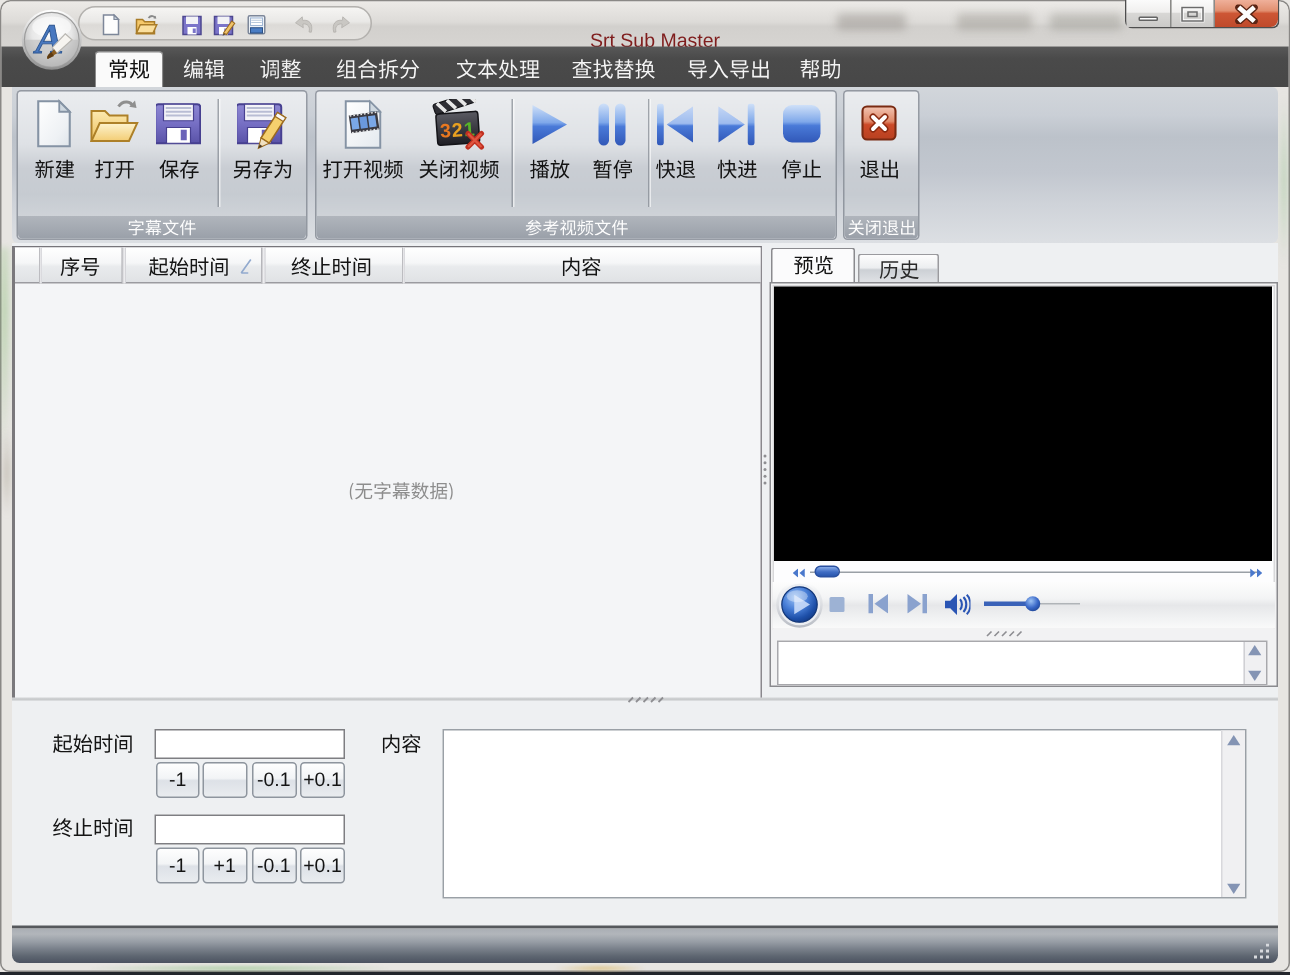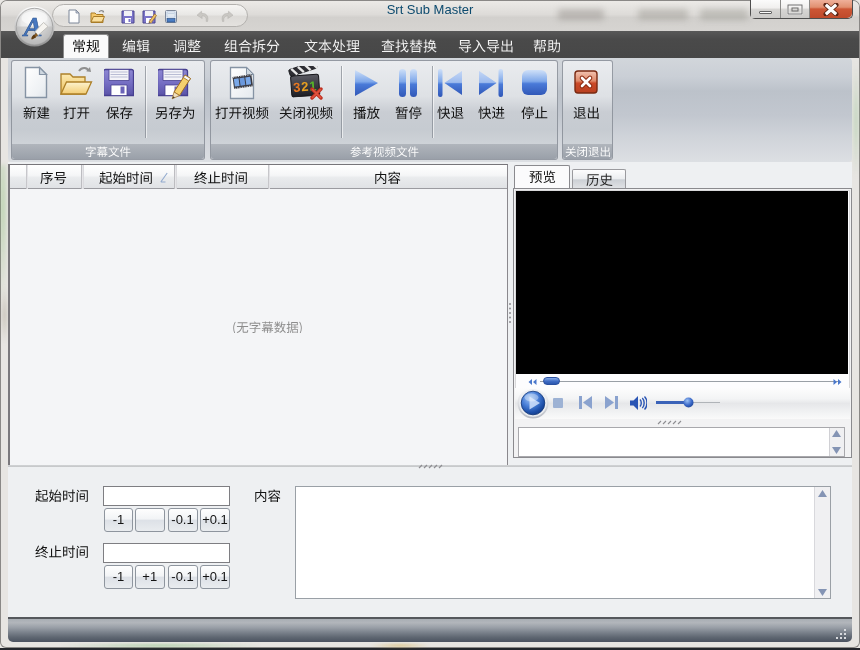--- a/index.html
+++ b/index.html
@@ -43,21 +43,21 @@
     <rect x="3" y="3" width="8" height="5" fill="#fff" stroke="#9fb6d4" stroke-width=".7"></rect>
     <path d="M3.5 4.5h7M3.5 6h7" stroke="#b8c9dc" stroke-width=".8"></path>
     <rect x="3" y="9.5" width="8" height="3.5" fill="#4a7dc4" stroke="#2c5186" stroke-width=".7"></rect>
   </svg>
 <svg style="position:absolute;left:196px;top:9px" width="14" height="15" viewBox="0 0 14 15">
     <path d="M11.5 12.5 C13 7 10 3.8 5.8 4.6 L5.5 2.2 L1 6.2 L6.2 9.5 L5.9 7 C9 6.5 11 8.8 10 12.3z" fill="#c9c7c3" stroke="#b0aeaa" stroke-width=".5"></path>
   </svg>
 <svg style="position:absolute;left:220px;top:9px" width="14" height="15" viewBox="0 0 14 15">
     <path d="M2.5 12.5 C1 7 4 3.8 8.2 4.6 L8.5 2.2 L13 6.2 L7.8 9.5 L8.1 7 C5 6.5 3 8.8 4 12.3z" fill="#c9c7c3" stroke="#b0aeaa" stroke-width=".5"></path>
   </svg>
-<div style="position:absolute;left:380px;top:2px;width:100px;text-align:center;font-size:13px;color:#0c4a6e">Srt Sub Master</div>
+<div style="position:absolute;left:380px;top:19px;width:100px;text-align:right;font-size:13px;color:#7f1d1d">Srt Sub Master</div>
 <div style="position:absolute;left:558px;top:9px;width:46px;height:11px;background:rgba(120,115,108,.34);filter:blur(3px);border-radius:3px"></div>
 <div style="position:absolute;left:638px;top:9px;width:50px;height:11px;background:rgba(125,120,112,.32);filter:blur(3px);border-radius:3px"></div>
 <div style="position:absolute;left:700px;top:9px;width:48px;height:11px;background:rgba(120,118,110,.30);filter:blur(3px);border-radius:3px"></div>
 <div style="position:absolute;left:750px;top:0;width:103px;height:19px;border:1px solid #4e4e4e;border-top:none;border-radius:0 0 5px 5px;overflow:hidden;background:#cfcecc"></div>
 <div style="position:absolute;left:751px;top:0;width:29px;height:18px;background:linear-gradient(180deg,#fbfbfb 0%,#f0efee 45%,#d8d7d5 50%,#cbcac8 100%)"></div>
 <div style="position:absolute;left:781px;top:0;width:28px;height:18px;background:linear-gradient(180deg,#fbfbfb 0%,#f0efee 45%,#d8d7d5 50%,#cbcac8 100%)"></div>
 <div style="position:absolute;left:780px;top:0;width:1px;height:18px;background:#8a8a88"></div>
 <div style="position:absolute;left:809px;top:0;width:1px;height:18px;background:#8a8a88"></div>
 <div style="position:absolute;left:810px;top:0;width:42px;height:18px;border-radius:0 0 5px 0;background:linear-gradient(180deg,#efb09a 0%,#e18f70 40%,#cd5635 50%,#bf4a2b 100%)"></div>
 <div style="position:absolute;left:759px;top:10.5px;width:13px;height:3.5px;background:#fdfdfd;border:1px solid #636363;border-radius:1px"></div>

